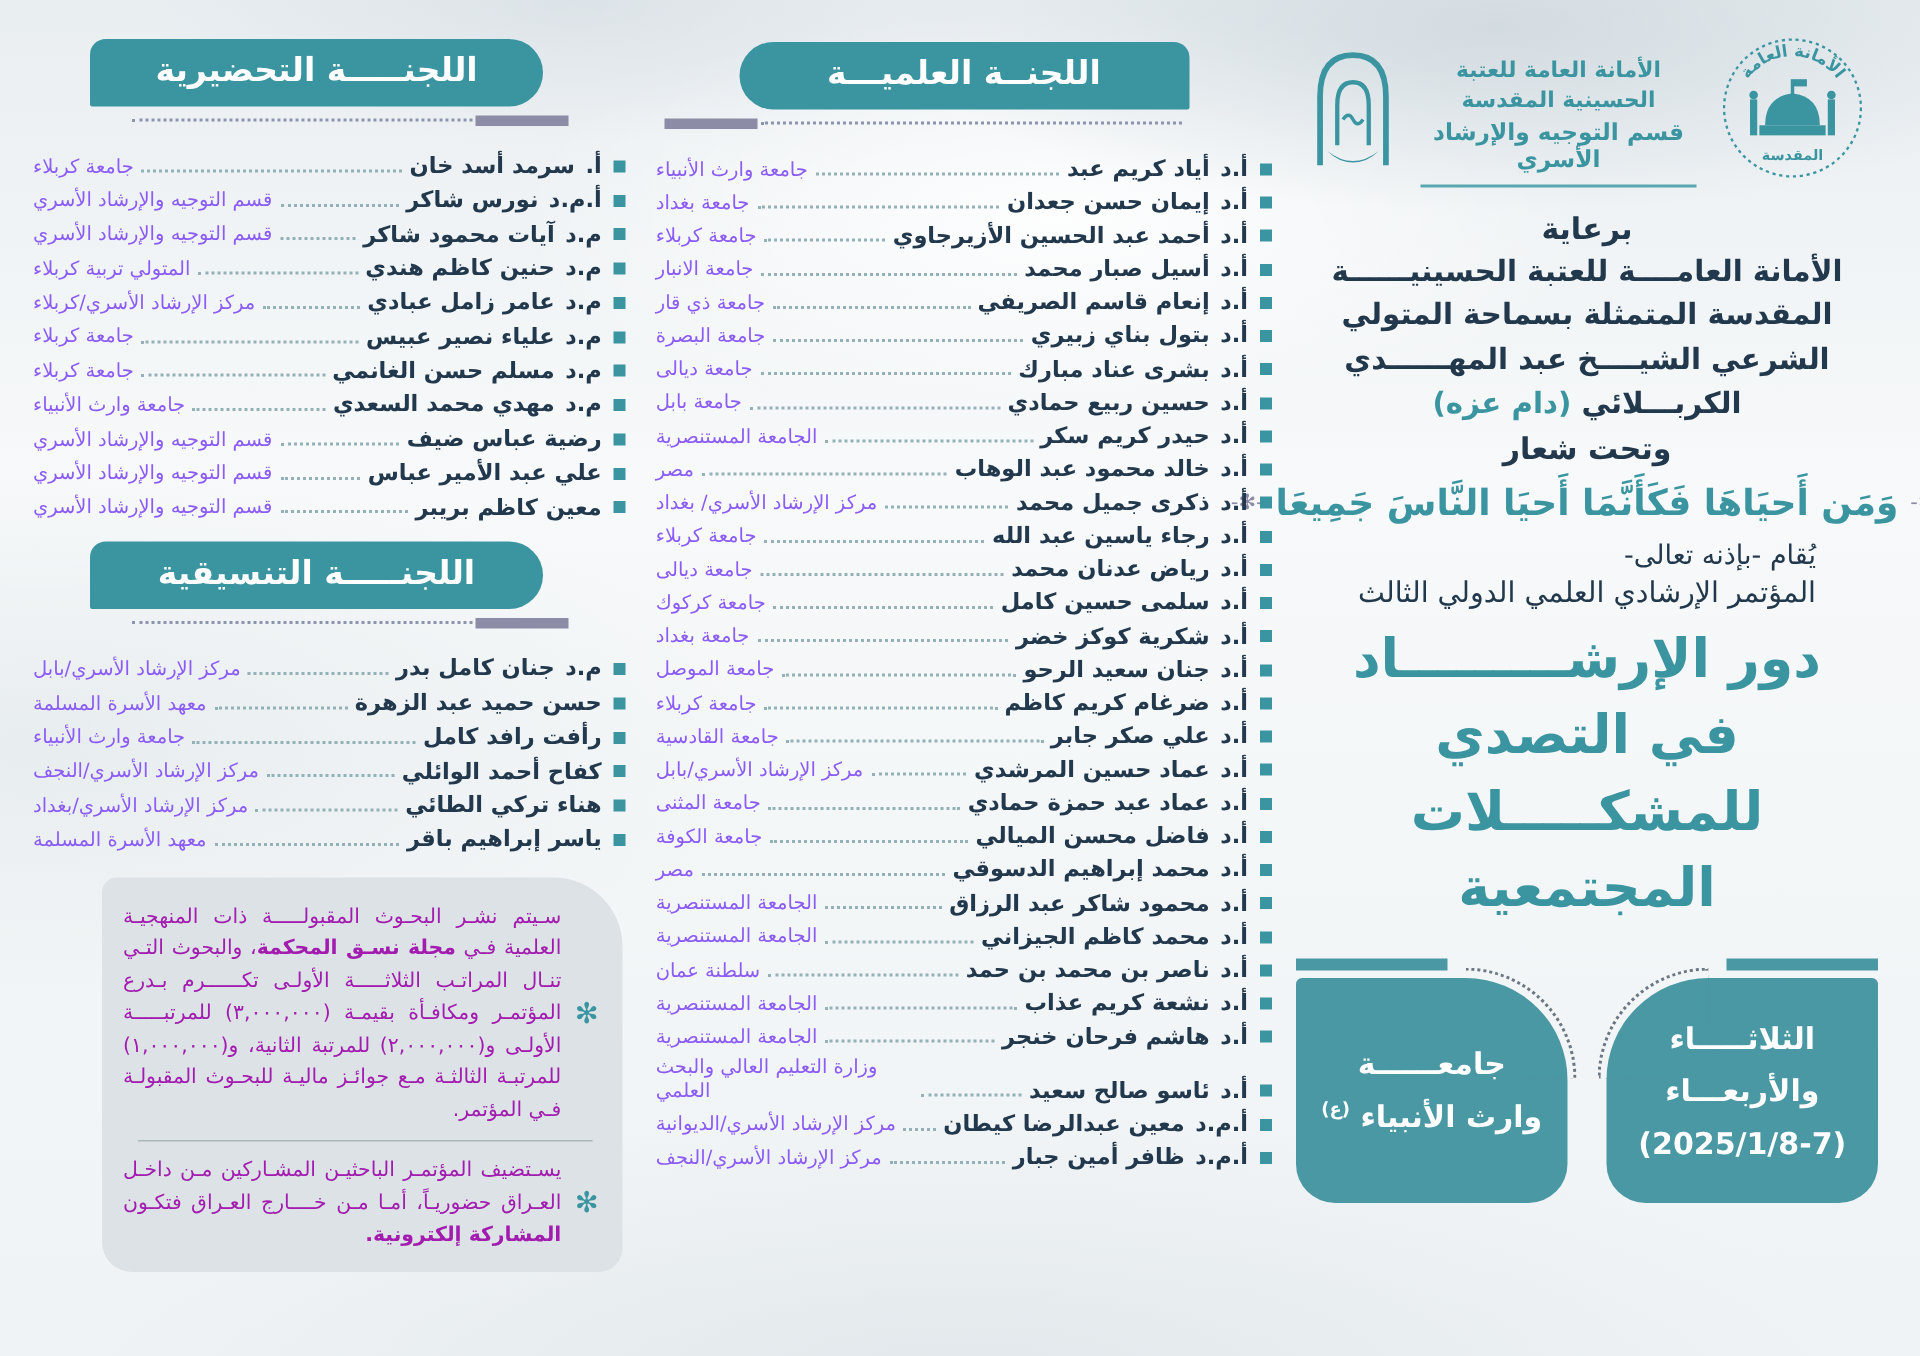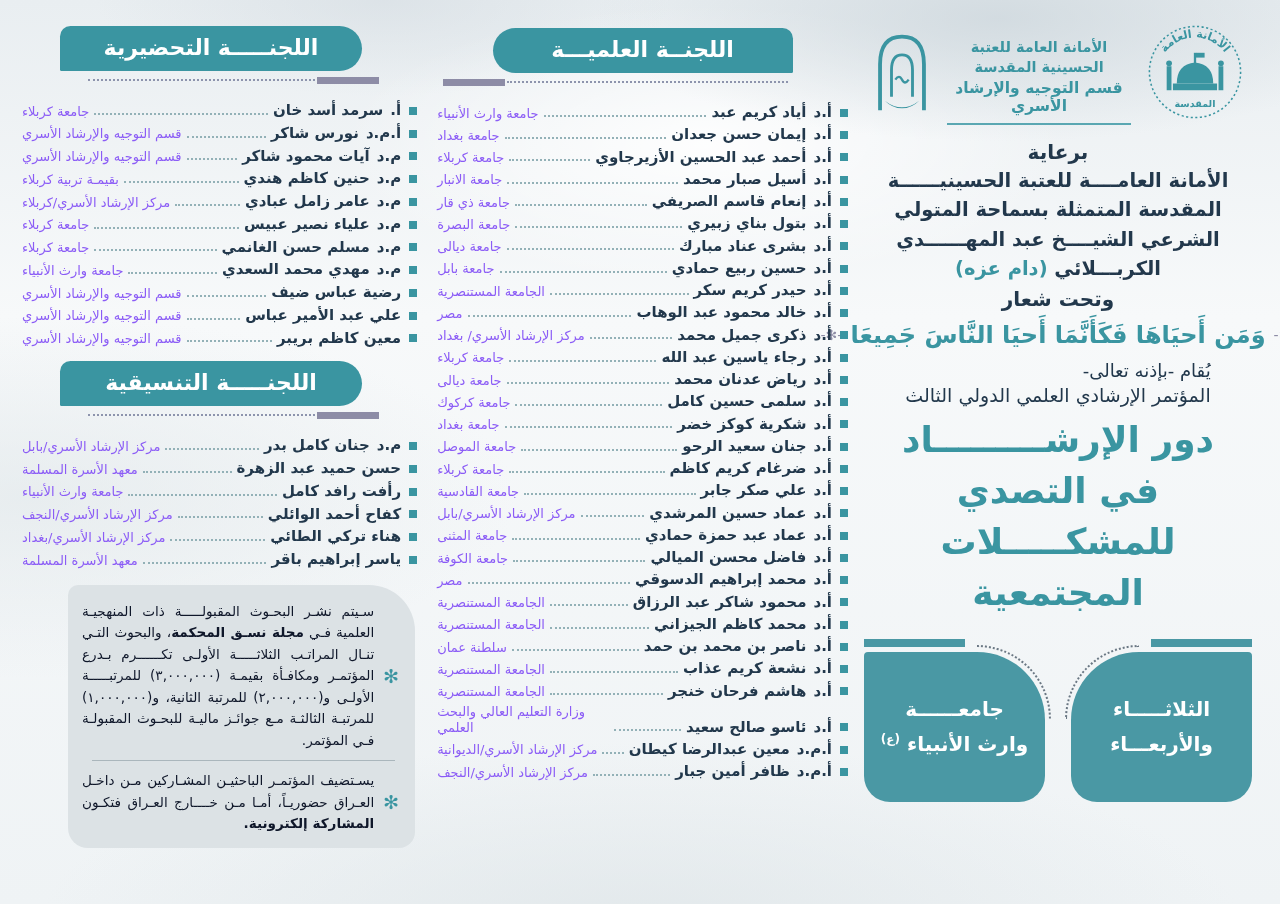--- a/index.html
+++ b/index.html
@@ -42,21 +42,21 @@
   .crow .dots { flex:1 1 8px; min-width:6px; border-bottom:2px dotted #93b1b7; margin:0 5px 5px 5px; }
   .crow .aff { font-weight:400; font-size:13px; color:#8b5cf6; max-width:172px; text-align:left; }
   .col-mid .crow { margin-bottom:3.5px; }
   .col-left .crow .aff { max-width:205px; }
 
   
   .notes { background:#dce2e5; border-radius:10px 46px 16px 20px; margin:16px 2px 0 46px;
            padding:16px 16px 14px 14px; }
   .note { display:flex; align-items:center; }
   .note .orn { color:#3a95a1; font-size:19px; margin-left:9px; flex:0 0 auto; }
-  .note .ntext { font-size:13.6px; line-height:1.58; text-align:justify; color:#0f172a; font-weight:500; }
+  .note .ntext { font-size:13.6px; line-height:1.58; text-align:justify; color:#a21caf; font-weight:500; }
   .note .ntext b { font-weight:800; }
   .notes hr { border:none; border-top:1.5px solid #aab6bc; margin:9px 4px 9px 10px; }
 
   
   .logo-row { display:flex; align-items:flex-start; justify-content:center; gap:10px; margin-top:2px; height:108px; }
   .emblem { width:96px; height:96px; }
   .callig { text-align:center; color:#3a95a1; padding-top:14px; width:196px; }
   .callig .l1 { font-size:14.5px; font-weight:800; line-height:1.35; }
   .callig .l2 { font-size:15.5px; font-weight:800; margin-top:2px; }
   .callig-underline { height:2px; background:#5aa7b2; margin:8px 6px 0; }
@@ -155,20 +155,21 @@
     </div>
 
     <div class="bigtitle">دور الإرشـــــــــاد في التصدي للمشكـــــلات المجتمعية</div>
 
     <div class="boxes">
       <div class="tealbox box-dates">
         <div class="topbar"></div>
         <div class="arc"></div>
         <div>الثلاثـــــاء</div>
         <div>والأربعـــاء</div>
+        <div class="dates-num">(2025/1/8-7)</div>
       </div>
       <div class="tealbox box-univ">
         <div class="topbar"></div>
         <div class="arc"></div>
         <div>جامعــــــة</div>
         <div><span>وارث الأنبياء</span> <span class="univ-hon">(ع)</span></div>
       </div>
     </div>
   </div>
 
@@ -454,21 +455,21 @@
           <span class="nm">آيات محمود شاكر</span>
           <span class="dots"></span>
           <span class="aff">قسم التوجيه والإرشاد الأسري</span>
         </div>
 
         <div class="crow">
           <span class="sq"></span>
           <span class="pfx">م.د</span>
           <span class="nm">حنين كاظم هندي</span>
           <span class="dots"></span>
-          <span class="aff">بقيمـة تربية كربلاء</span>
+          <span class="aff">المتولي تربية كربلاء</span>
         </div>
 
         <div class="crow">
           <span class="sq"></span>
           <span class="pfx">م.د</span>
           <span class="nm">عامر زامل عبادي</span>
           <span class="dots"></span>
           <span class="aff">مركز الإرشاد الأسري/كربلاء</span>
         </div>
 

